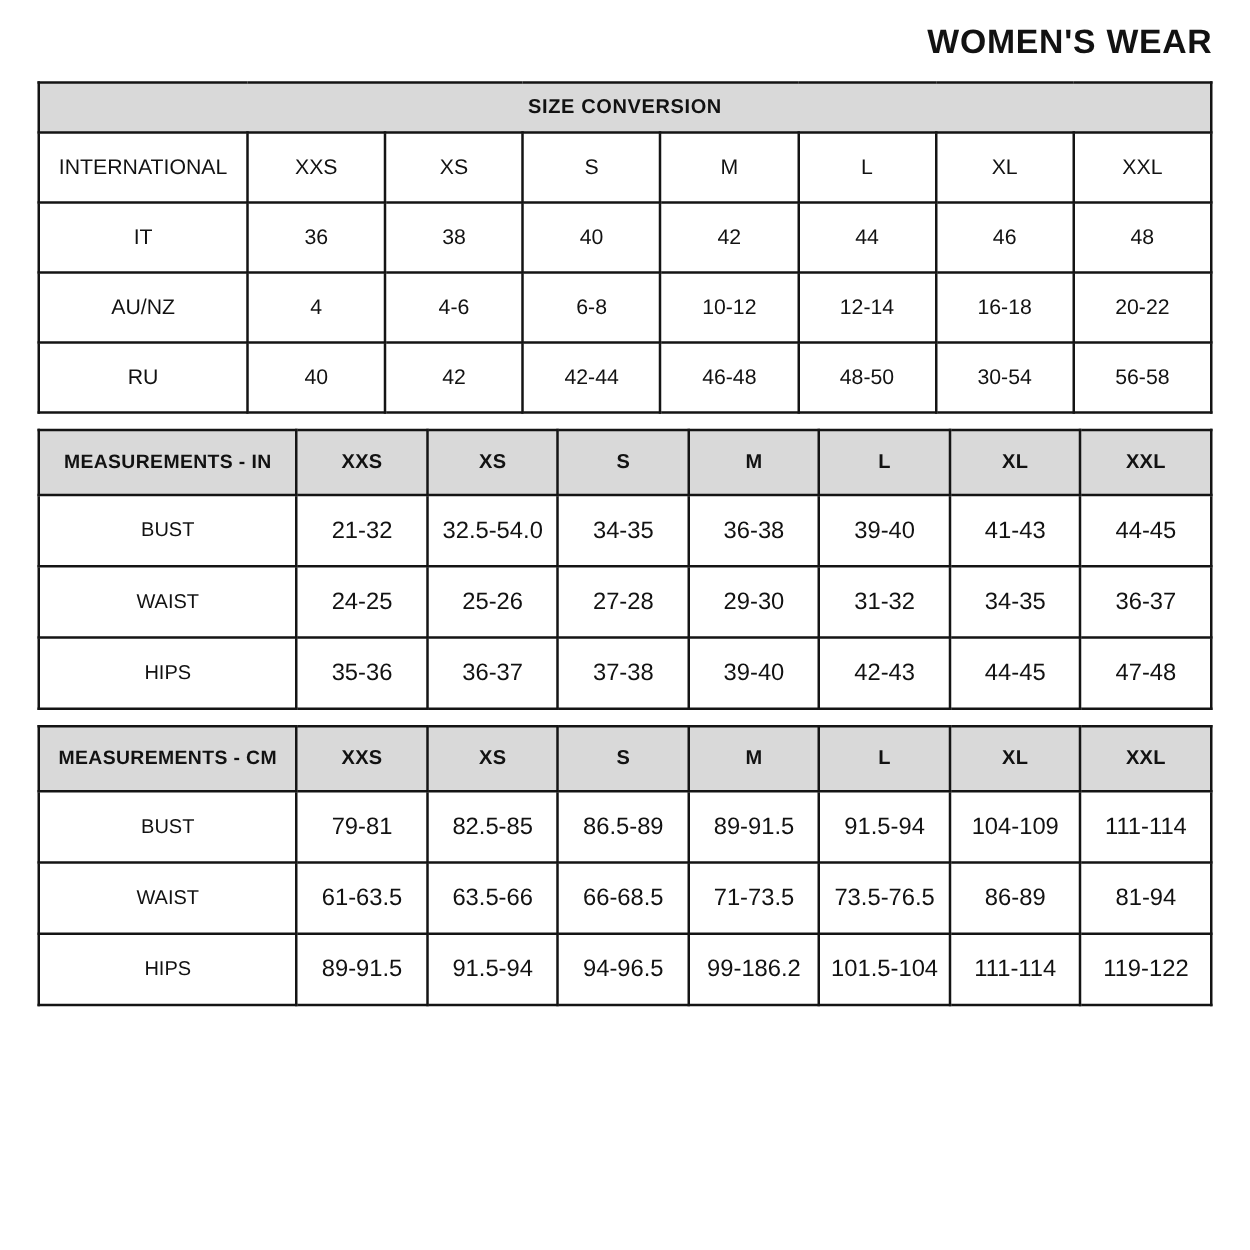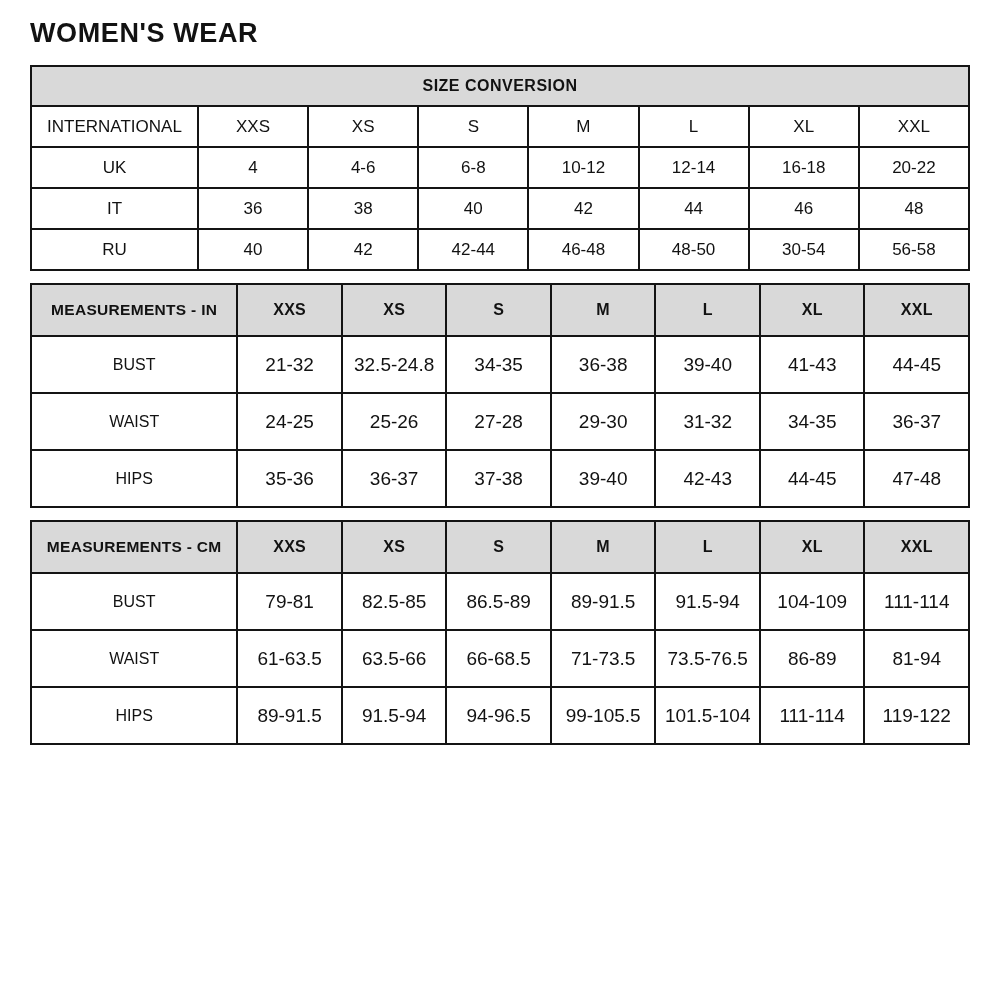--- a/index.html
+++ b/index.html
@@ -10,21 +10,21 @@
     width: 1000px;
     font-family: "Liberation Sans", sans-serif;
     color: #121212;
   }
   .page {
     width: 1000px;
     height: 1000px;
     padding: 12px 30px 14px 30px;
   }
   h1.page-title {
-    text-align: left;
+    text-align: right;
     font-size: 27px;
     font-weight: 700;
     letter-spacing: 0.6px;
     margin: 6px 0 16px 0;
   }
   table {
     width: 100%;
     border-collapse: collapse;
     table-layout: fixed;
     margin-bottom: 12px;
@@ -37,21 +37,21 @@
     font-weight: 400;
   }
   
   .t1 thead th.span-head {
     background: #d9d9d9;
     font-weight: 700;
     font-size: 16px;
     letter-spacing: 0.5px;
     height: 40px;
   }
-  .t1 tbody tr { height: 41px; }
+  .t1 tbody tr { height: 56px; }
   .t1 tbody th, .t1 tbody td { font-size: 17px; }
   
   .meas tr.gray-row { height: 52px; }
   .meas tr.gray-row th {
     background: #d9d9d9;
     font-weight: 700;
     font-size: 16px;
     letter-spacing: 0.3px;
   }
   .meas tr.gray-row th:first-child { font-size: 15.5px; }
@@ -87,38 +87,38 @@
           <th>INTERNATIONAL</th>
           <td>XXS</td>
           <td>XS</td>
           <td>S</td>
           <td>M</td>
           <td>L</td>
           <td>XL</td>
           <td>XXL</td>
         </tr>
         <tr>
-          <th>UK</th>
-          <td>4</td>
-          <td>4-6</td>
-          <td>6-8</td>
-          <td>10-12</td>
-          <td>12-14</td>
-          <td>16-18</td>
-          <td>20-22</td>
-        </tr>
-        <tr>
           <th>IT</th>
           <td>36</td>
           <td>38</td>
           <td>40</td>
           <td>42</td>
           <td>44</td>
           <td>46</td>
           <td>48</td>
+        </tr>
+        <tr>
+          <th>AU/NZ</th>
+          <td>4</td>
+          <td>4-6</td>
+          <td>6-8</td>
+          <td>10-12</td>
+          <td>12-14</td>
+          <td>16-18</td>
+          <td>20-22</td>
         </tr>
         <tr>
           <th>RU</th>
           <td>40</td>
           <td>42</td>
           <td>42-44</td>
           <td>46-48</td>
           <td>48-50</td>
           <td>30-54</td>
           <td>56-58</td>
@@ -146,21 +146,21 @@
           <th>M</th>
           <th>L</th>
           <th>XL</th>
           <th>XXL</th>
         </tr>
     </thead>
     <tbody>
         <tr>
           <th>BUST</th>
           <td>21-32</td>
-          <td>32.5-24.8</td>
+          <td>32.5-54.0</td>
           <td>34-35</td>
           <td>36-38</td>
           <td>39-40</td>
           <td>41-43</td>
           <td>44-45</td>
         </tr>
         <tr>
           <th>WAIST</th>
           <td>24-25</td>
           <td>25-26</td>
@@ -225,21 +225,21 @@
           <td>71-73.5</td>
           <td>73.5-76.5</td>
           <td>86-89</td>
           <td>81-94</td>
         </tr>
         <tr>
           <th>HIPS</th>
           <td>89-91.5</td>
           <td>91.5-94</td>
           <td>94-96.5</td>
-          <td>99-105.5</td>
+          <td>99-186.2</td>
           <td>101.5-104</td>
           <td>111-114</td>
           <td>119-122</td>
         </tr>
       </tbody>
   </table>
 
 </div>
 
 </body></html>

